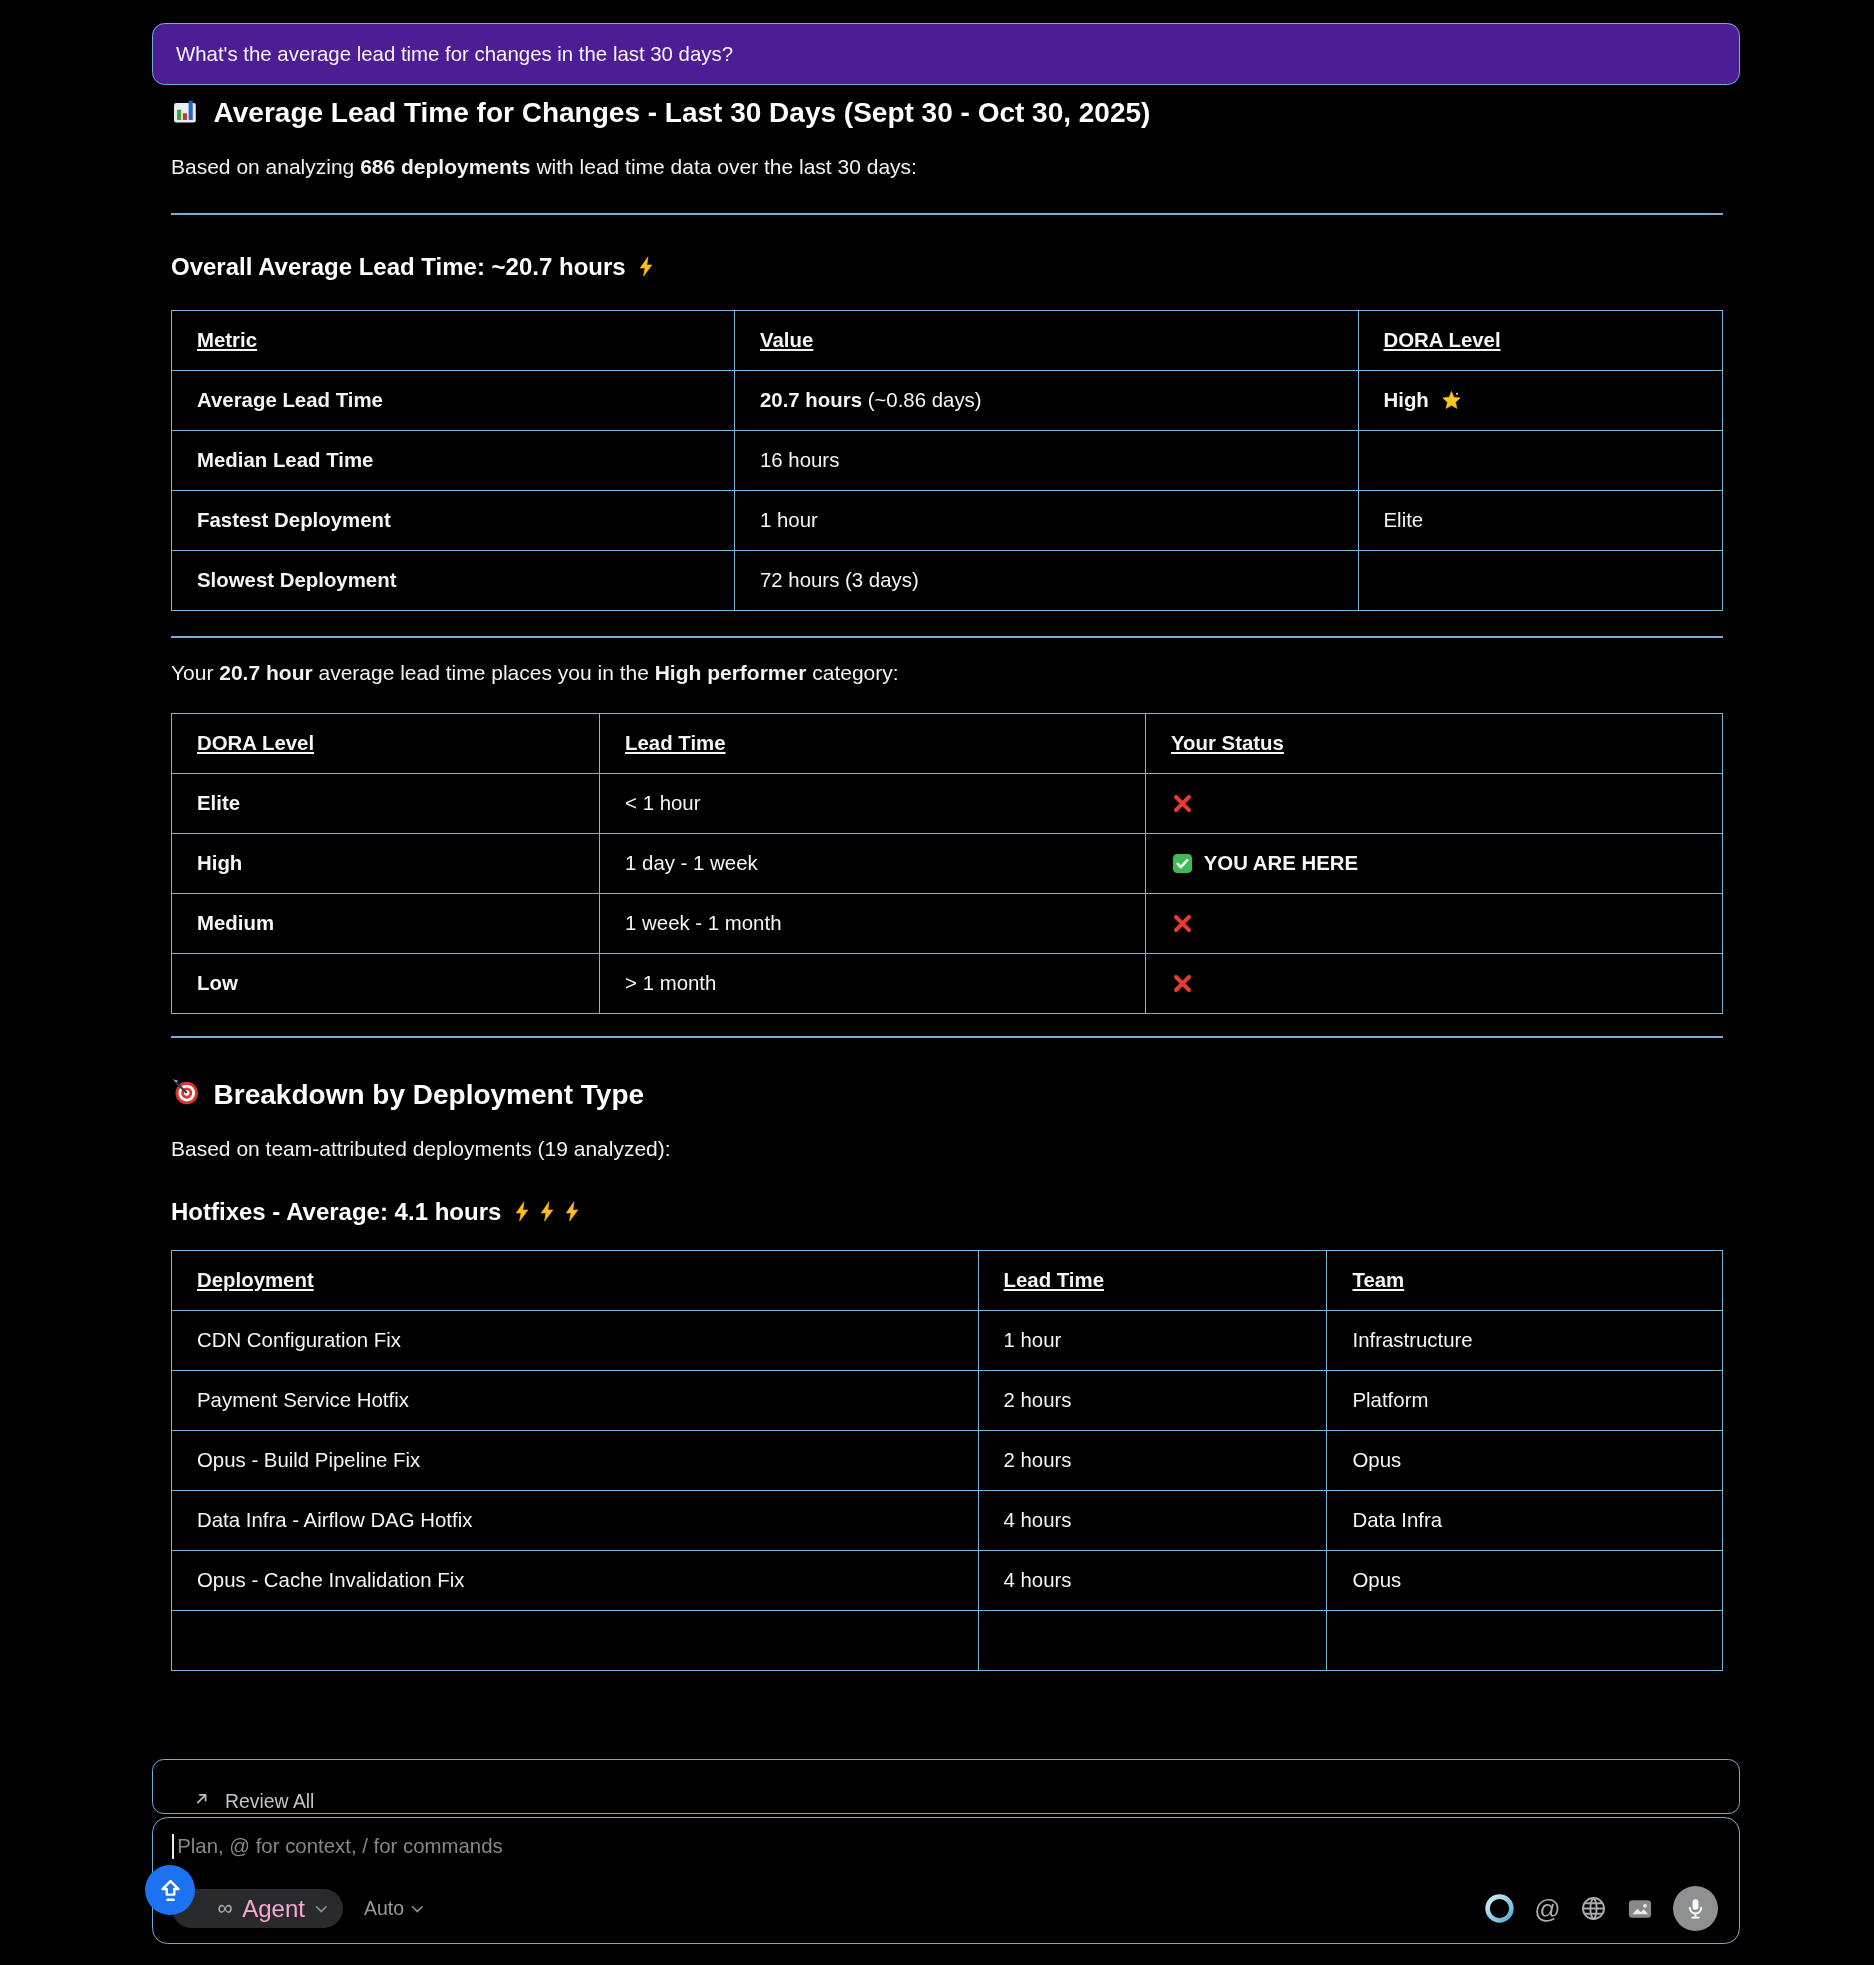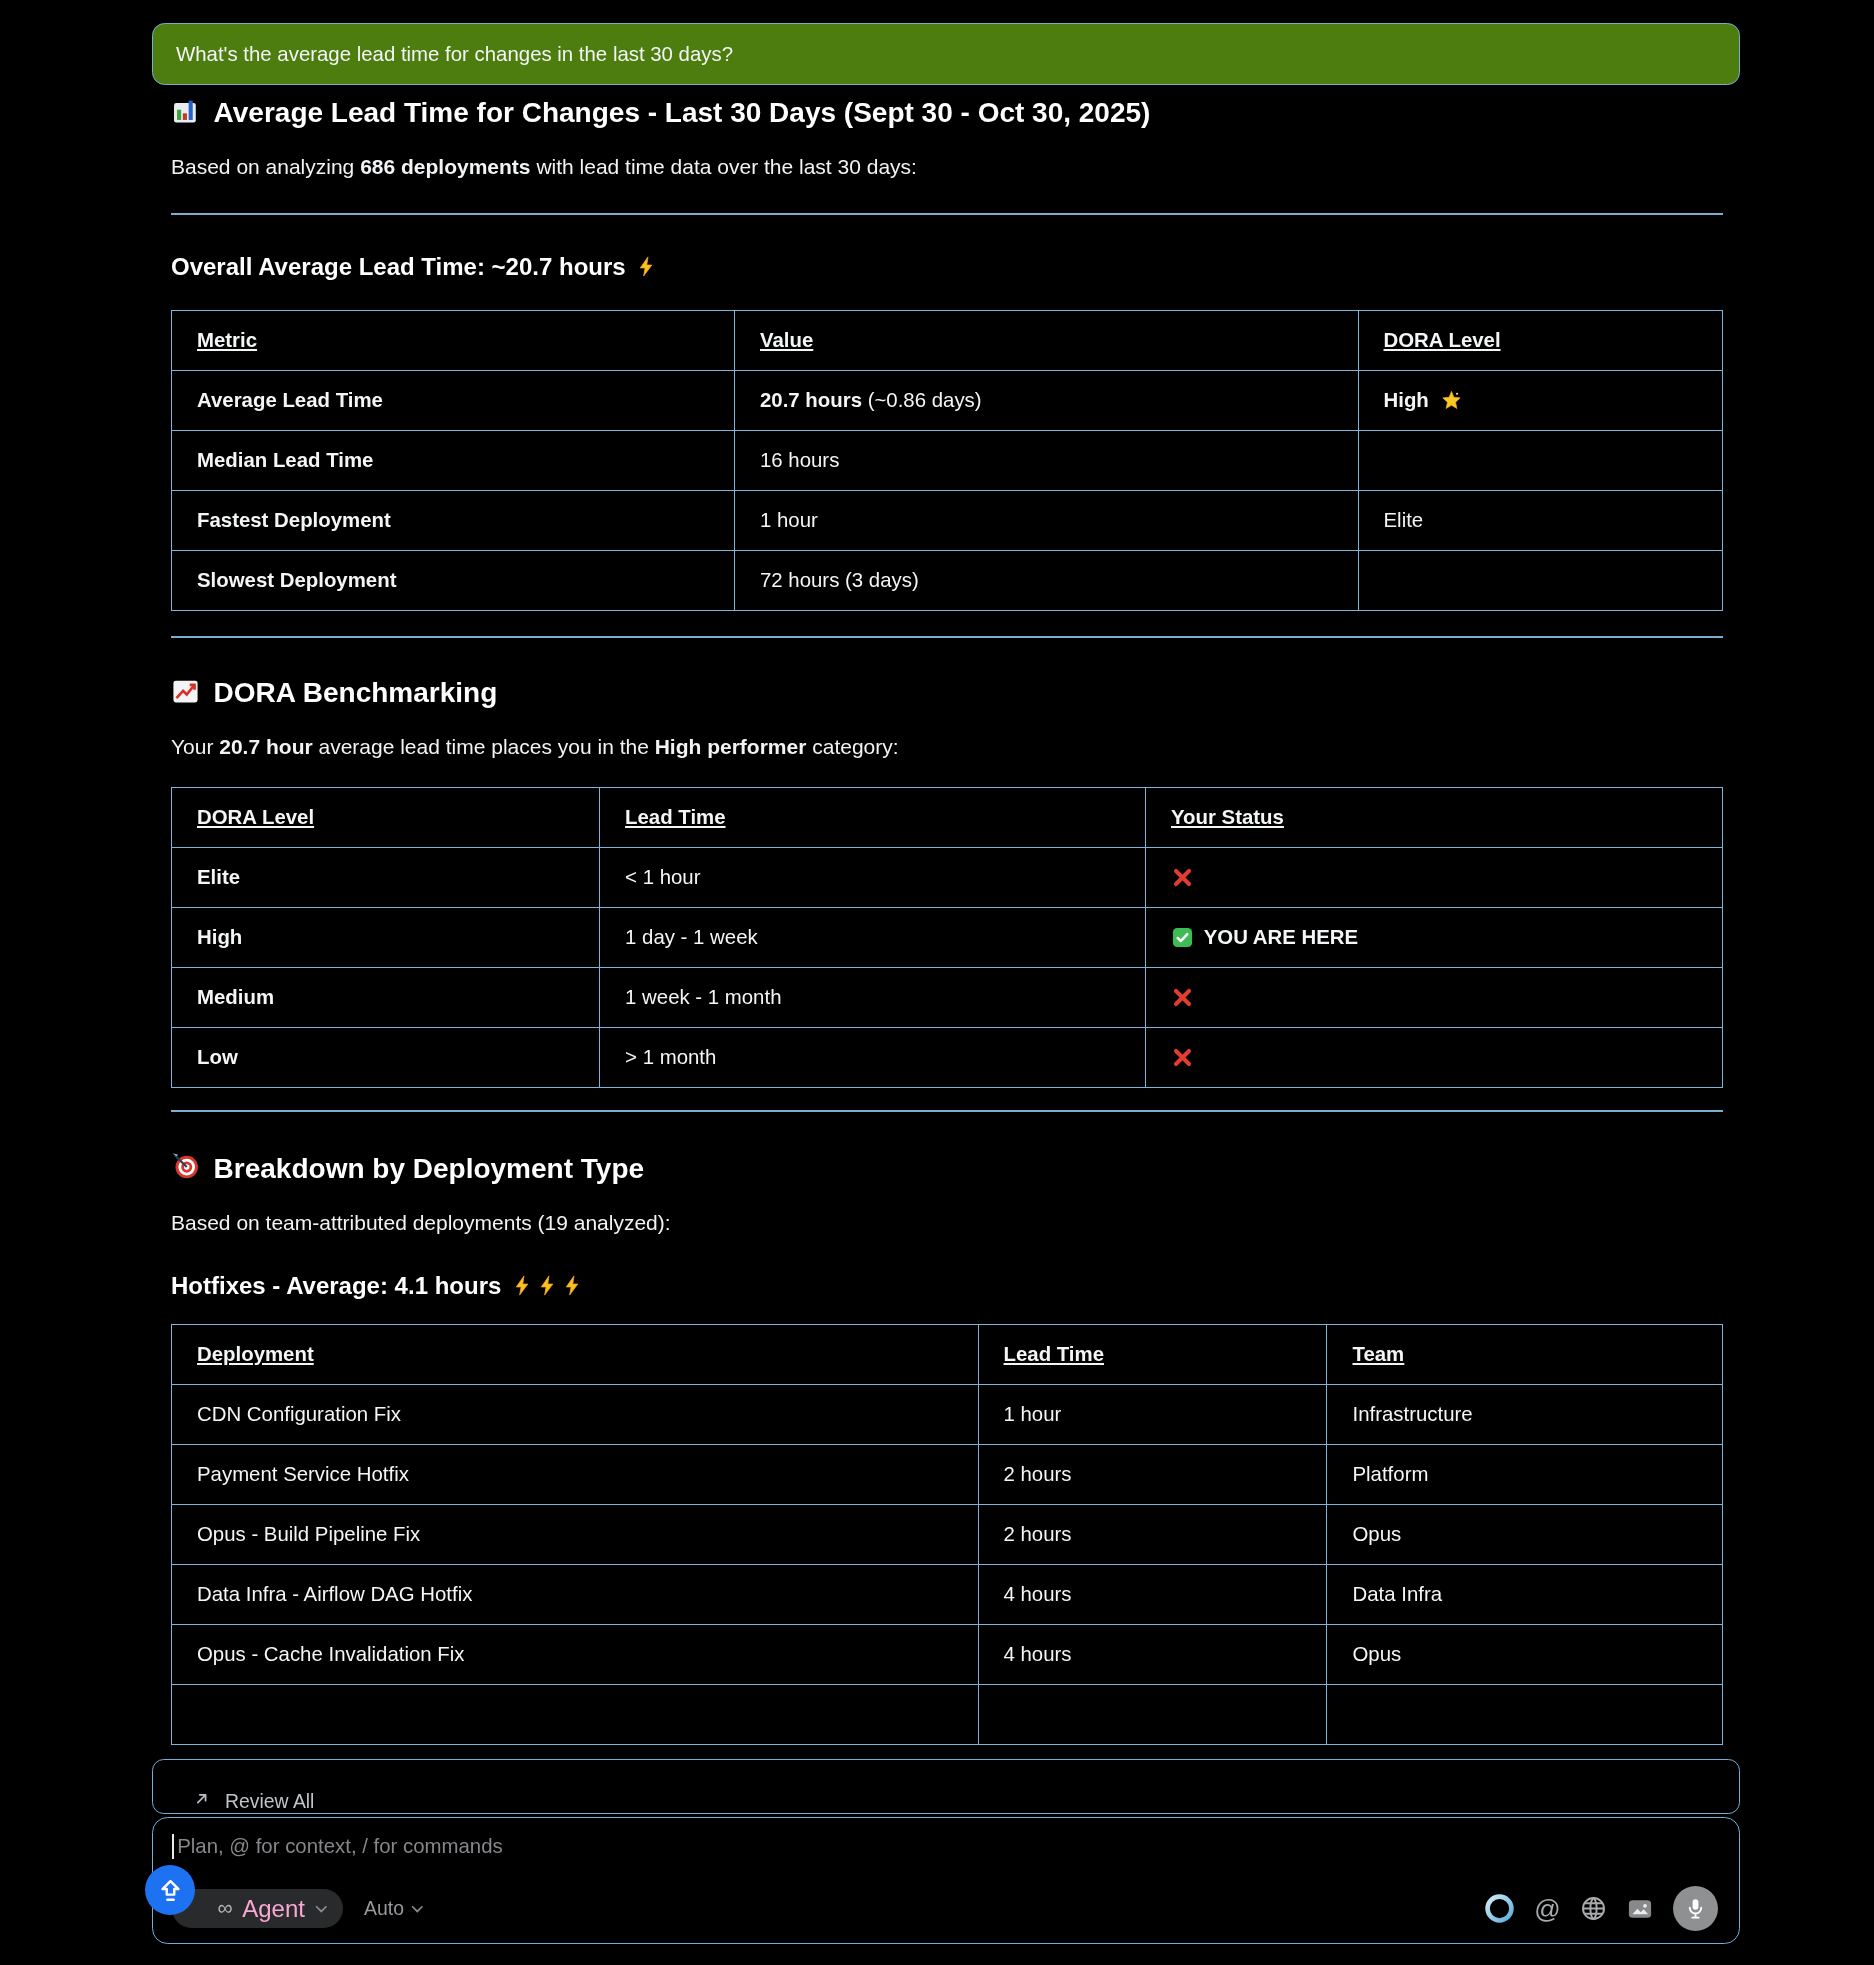--- a/index.html
+++ b/index.html
@@ -3,21 +3,21 @@
 <meta charset="utf-8">
 <style>
   html,body{margin:0;padding:0;background:#000;}
   body{width:1875px;height:1966px;overflow:hidden;
        font-family:"Liberation Sans","DejaVu Sans",sans-serif;color:#f2f3f5;}
   .page{position:relative;width:1875px;height:1966px;background:#000;overflow:hidden;}
 
   
   .question-box{position:absolute;left:152px;top:23px;width:1588px;height:62px;
     box-sizing:border-box;border:1.9px solid #74aed6;border-radius:12.6px;
-    display:flex;align-items:center;padding:0 23px;font-size:20.4px;color:#f4f5f6;background:#4d7c0f;}
+    display:flex;align-items:center;padding:0 23px;font-size:20.4px;color:#f4f5f6;background:#4c1d95;}
 
   
   .content{position:absolute;left:171px;top:93px;width:1552px;}
   h2{font-size:28px;line-height:39px;margin:0;font-weight:700;color:#fff;}
   h2.mt{margin-top:35px;}
   h2.mt2{margin-top:37px;}
   h3{font-size:24px;line-height:33px;margin:35px 0 0;font-weight:700;color:#fff;}
   h3.hotfixes{margin-top:33px;}
   p{font-size:21px;line-height:27px;margin:21.3px 0 0;color:#f2f3f5;}
   .b{font-weight:700;}
@@ -144,27 +144,20 @@
           <tr>
             <td><span class="b">Slowest Deployment</span></td>
             <td><span>72 hours (3 days)</span></td>
             <td></td>
           </tr>
         </tbody>
     </table>
 
     <div class="hr hr2"></div>
 
-    <h2 class="mt">
-      <span class="emoji-lg"><svg viewBox="0 0 24 24">
-            <rect x="2" y="3" width="20" height="18" rx="2" fill="#f2f4f6"></rect>
-            <path d="M4.5 17.5 10 11.5l3 3L19 7" stroke="#d93025" stroke-width="2.2" fill="none"></path>
-            <path d="M15.5 6.5h4v4" stroke="#d93025" stroke-width="2.2" fill="none"></path>
-          </svg></span><span>DORA Benchmarking</span>
-    </h2>
 
     <p>
       <span>Your </span><span class="b">20.7 hour</span><span> average lead time places you in the </span><span class="b">High performer</span><span> category:</span>
     </p>
 
     <table>
       <colgroup>
           <col style="width:27.6%">
           <col style="width:35.2%">
           <col style="width:37.2%">

